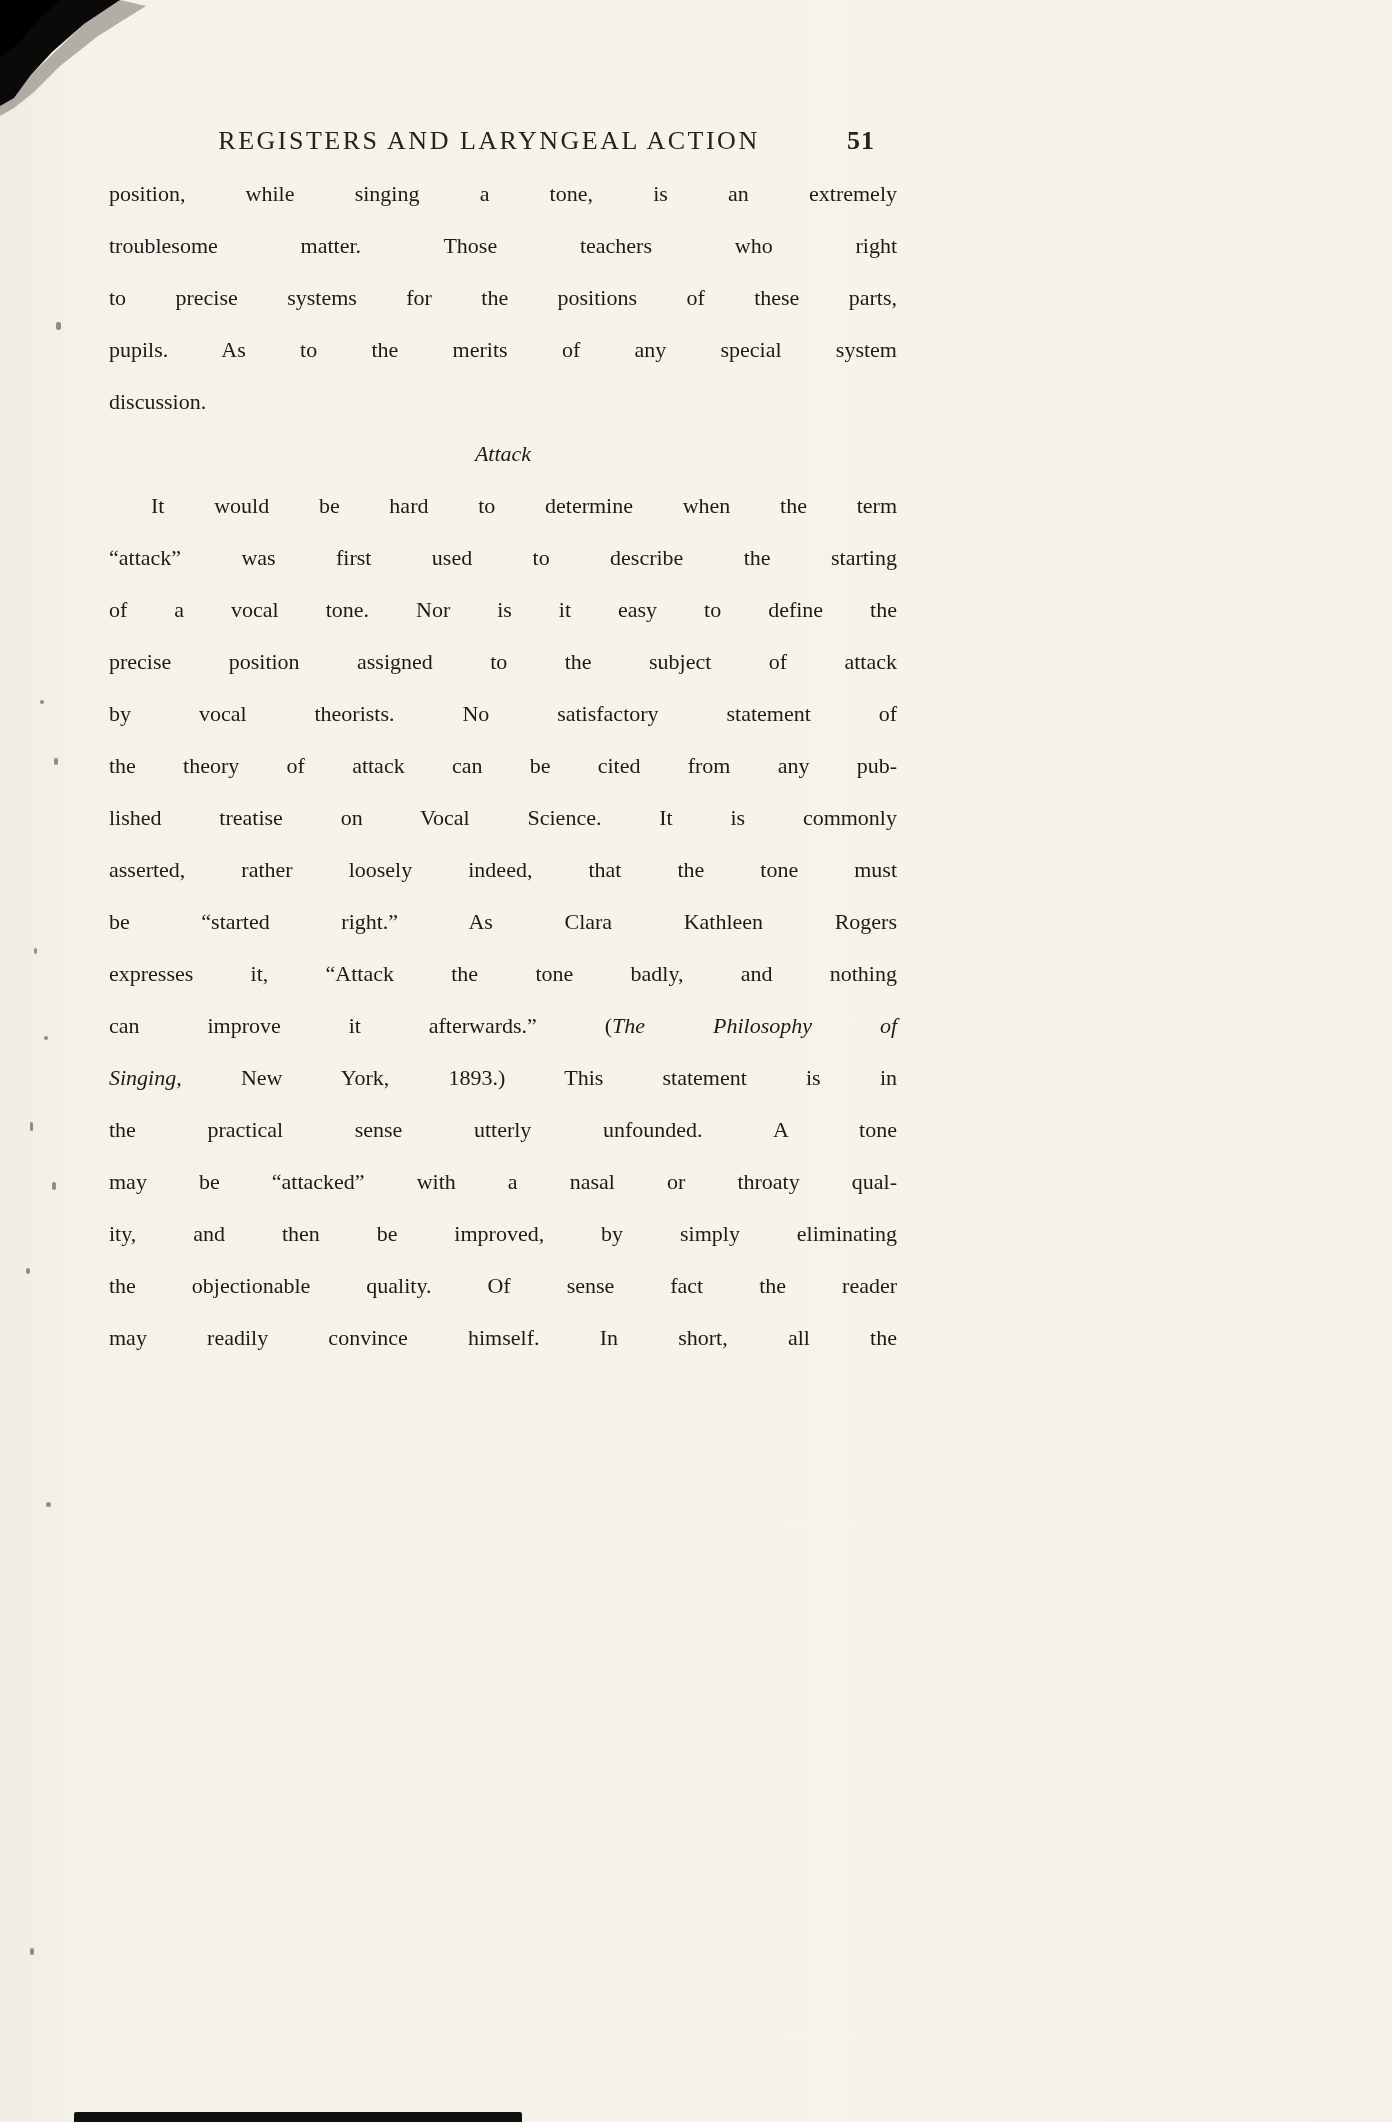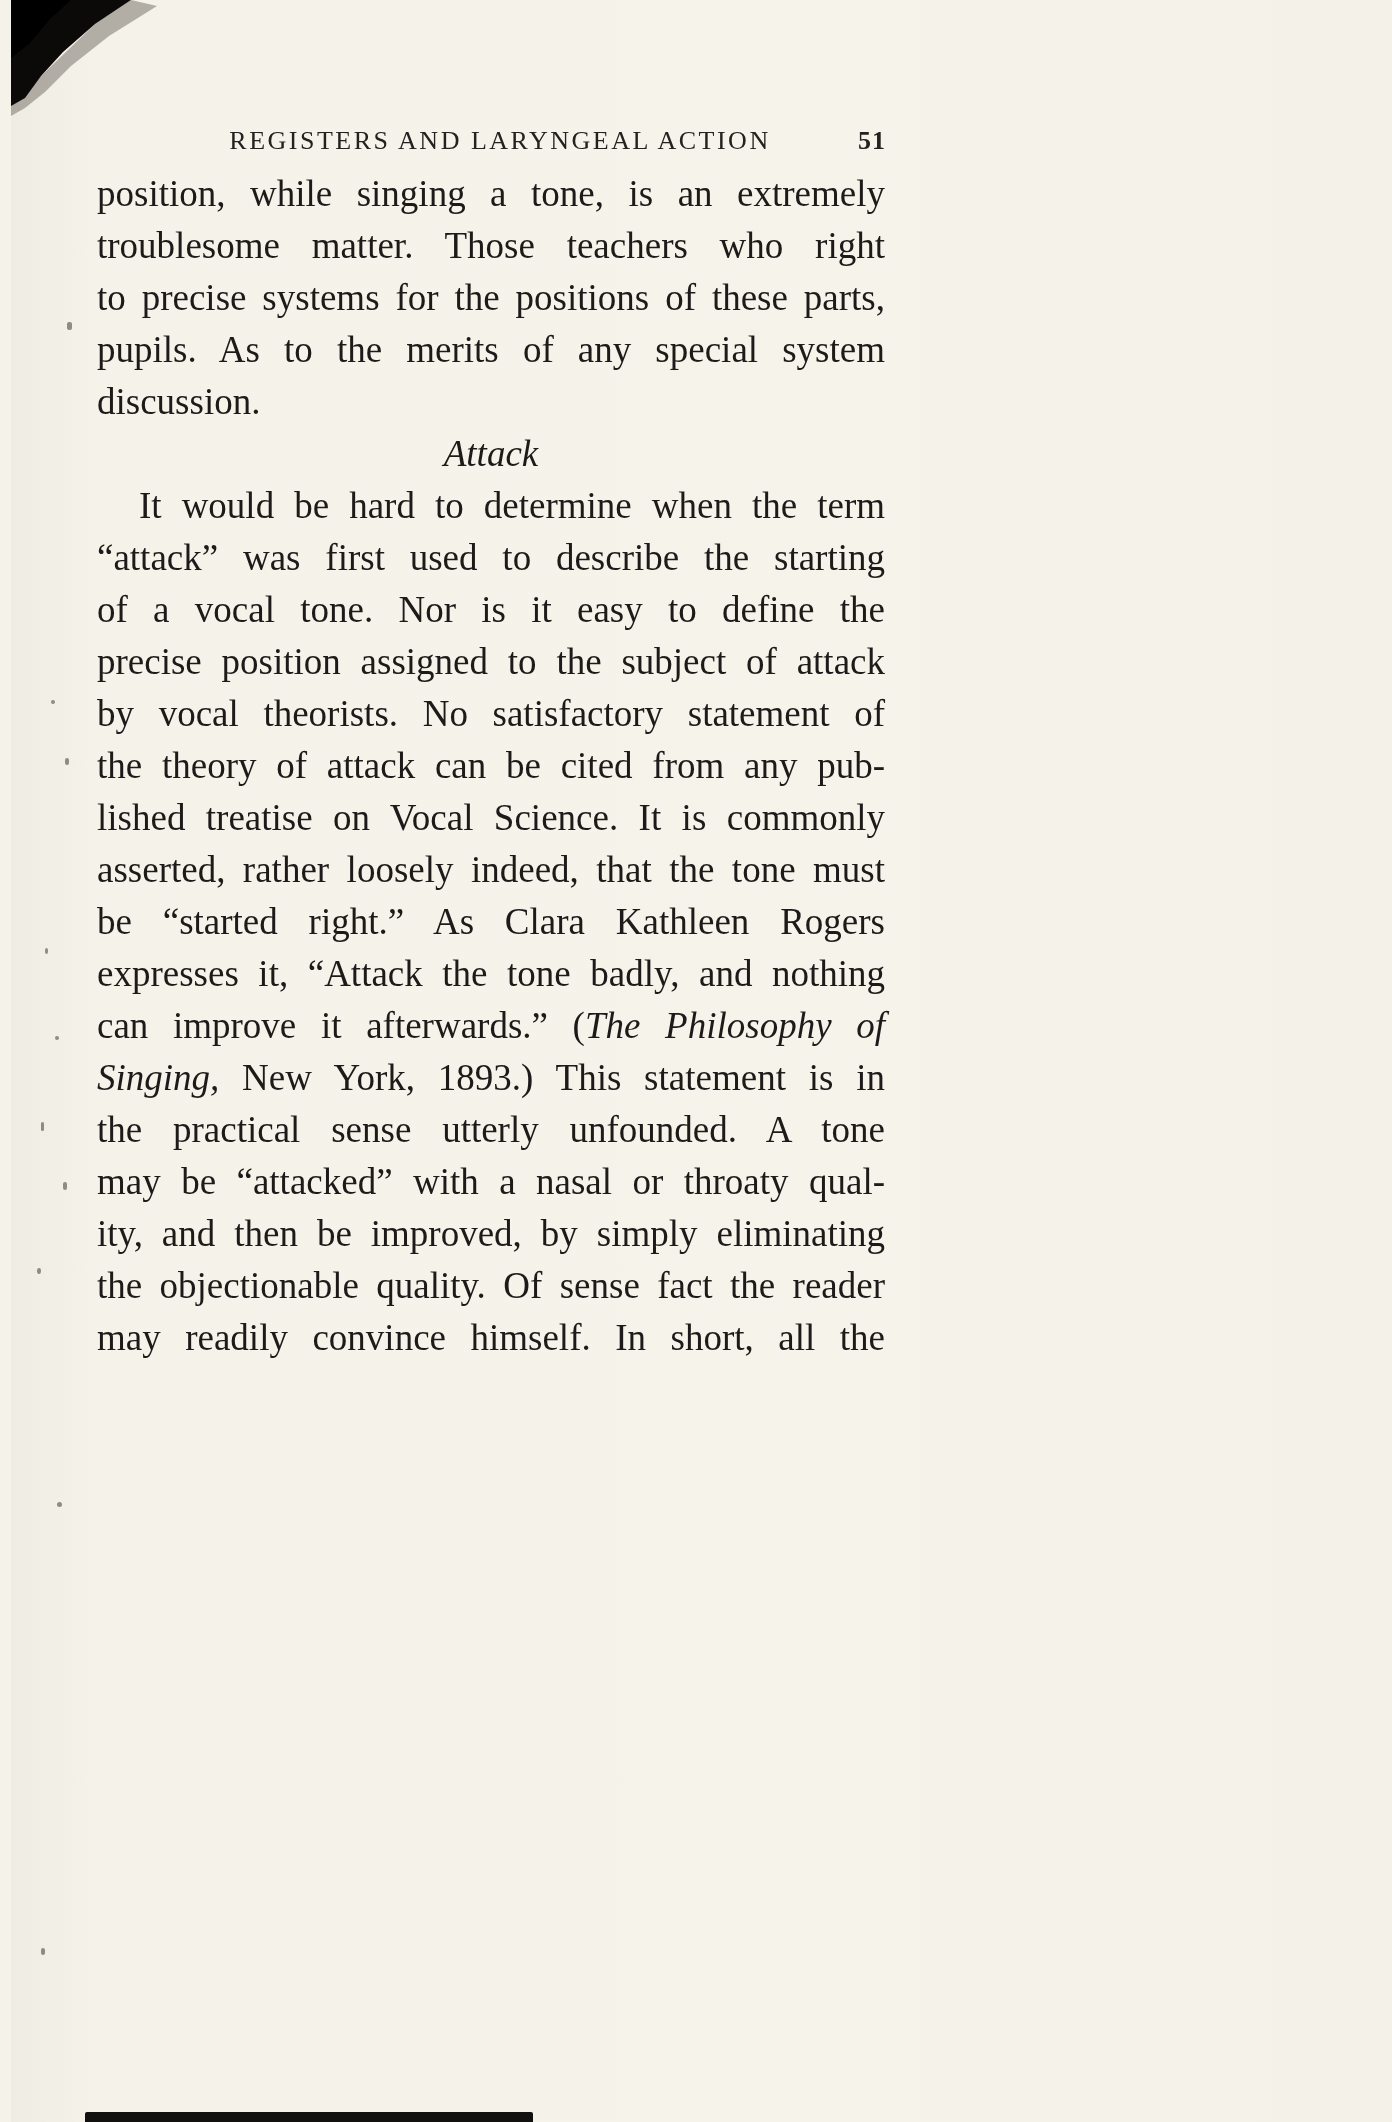--- a/index.html
+++ b/index.html
@@ -8,21 +8,20 @@
     position: relative;
     background: #f5f2ea;
     font-family: "Liberation Serif", "DejaVu Serif", serif;
     color: #1c1b19;
     overflow: hidden;
   }
   .page {
     position: absolute;
     inset: 0;
     background: linear-gradient(90deg, #efece3 0%, #f5f2ea 6%, #f6f3eb 60%, #f4f1e8 100%);
-    margin-left: 11px;
   }
   
   .corner-artifact { position: absolute; top: 0; left: 0; width: 170px; height: 120px; }
   .bottom-edge-artifact {
     position: absolute; bottom: 0; left: 74px; width: 448px; height: 10px;
     background: #121110; border-radius: 2px 2px 0 0;
   }
   .speck { position: absolute; background: #5a564e; border-radius: 50%; opacity: .65; }
 
   .header {
@@ -35,22 +34,22 @@
     color: #23221f;
   }
   .page-number {
     position: absolute; right: 8px; top: 0;
     font-size: 26px; font-weight: 700; letter-spacing: 1px;
     color: #23221f;
   }
 
   .text-block {
     position: absolute;
-    top: 168px; left: 86px; width: 788px;
-    font-size: 37px; line-height: 52px;
+    top: 168px; left: 109px; width: 788px;
+    font-size: 22px; line-height: 52px;
   }
   .line { text-align: justify; text-align-last: justify; }
   .line.left { text-align: center; text-align-last: left; }
   .line.center { text-align: center; text-align-last: center; }
   .line.indent { text-indent: 42px; }
   .line .italic { font-style: italic; }
 </style>
 </head>
 <body>
 

